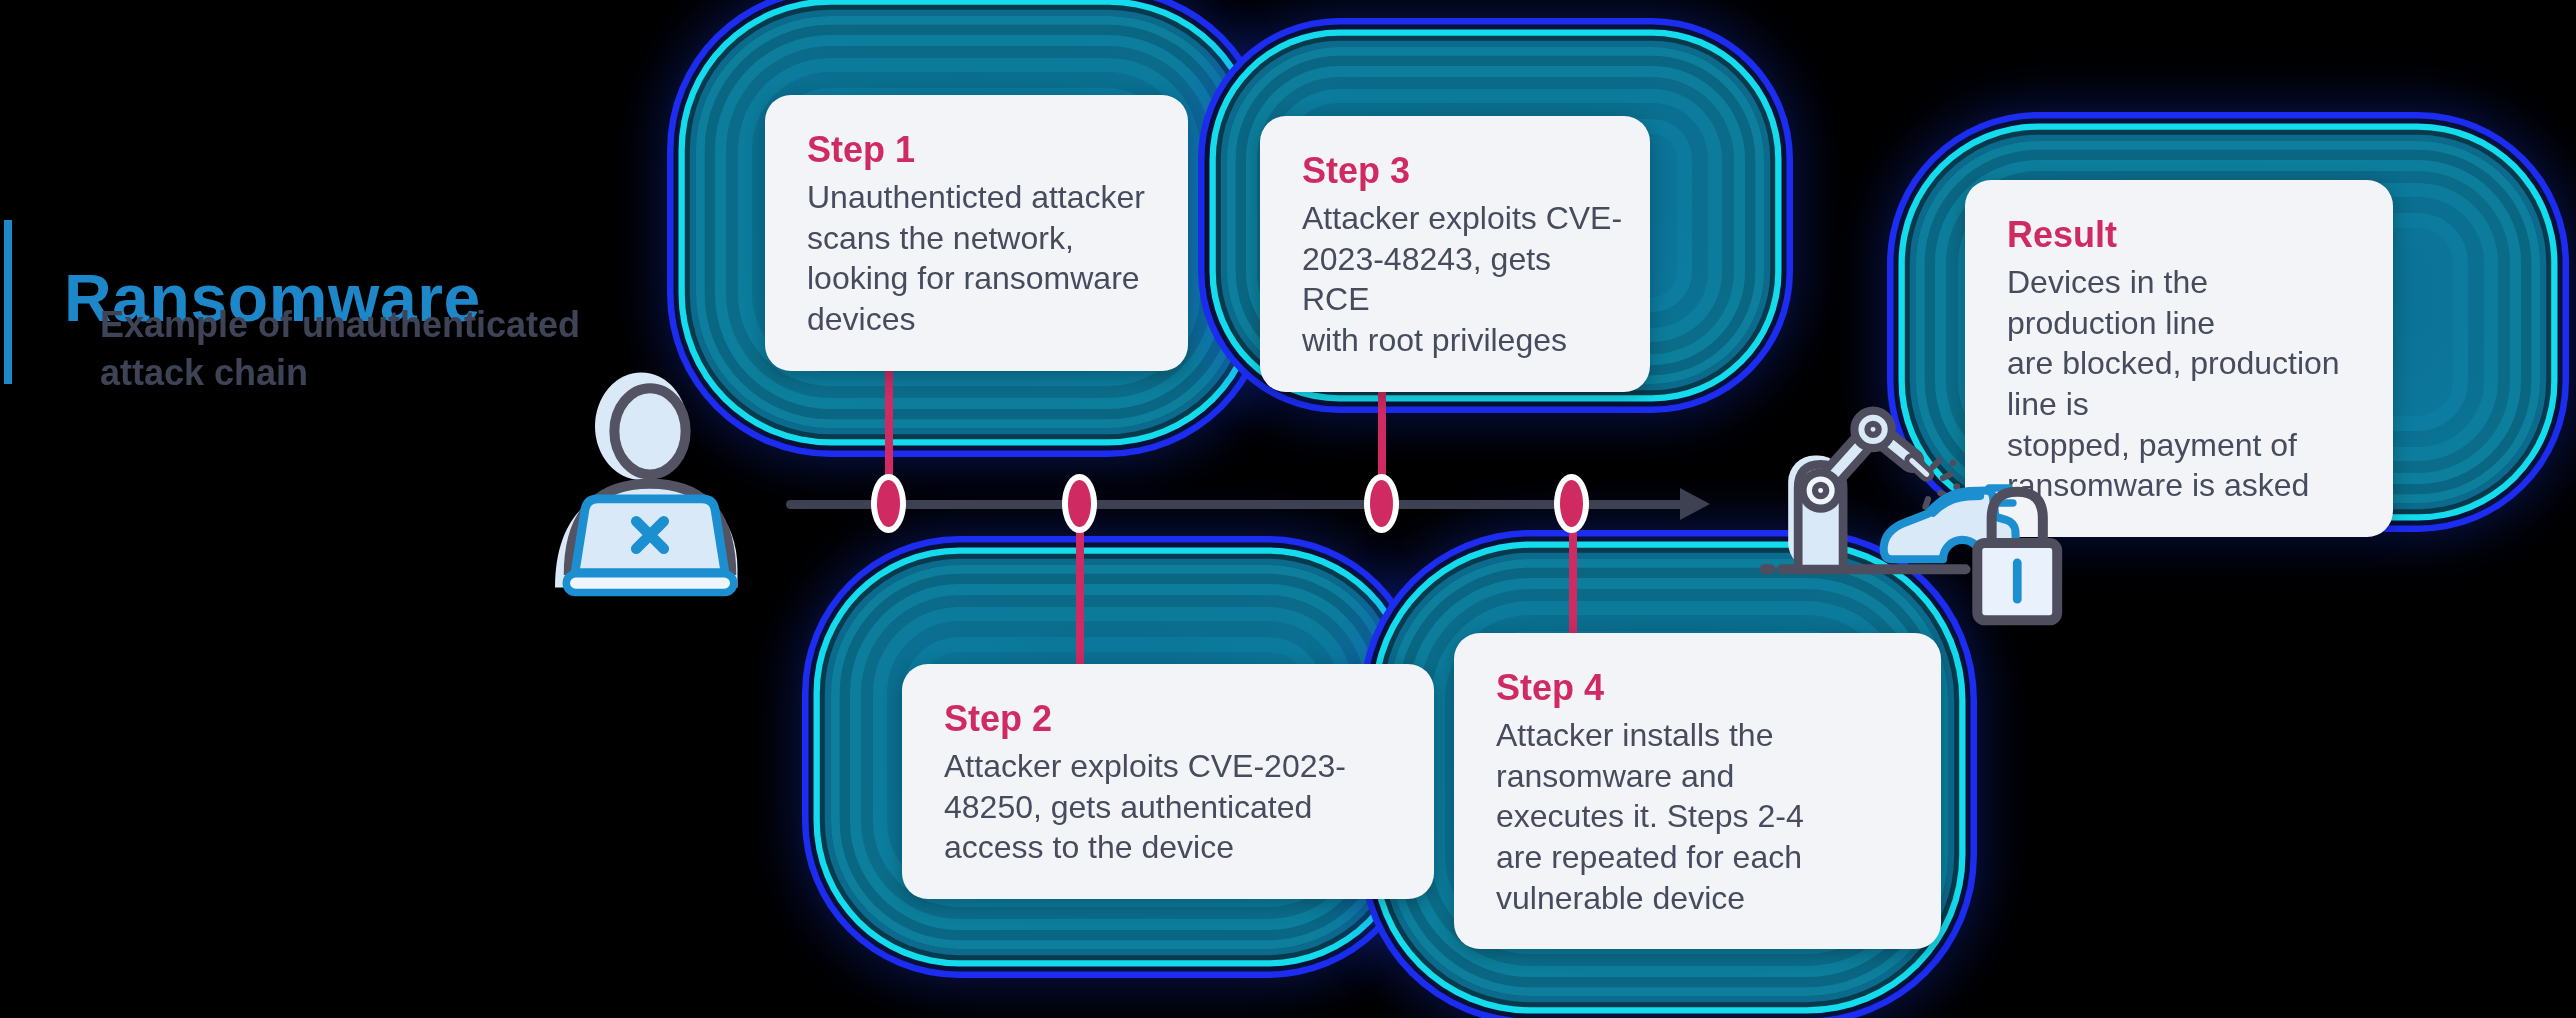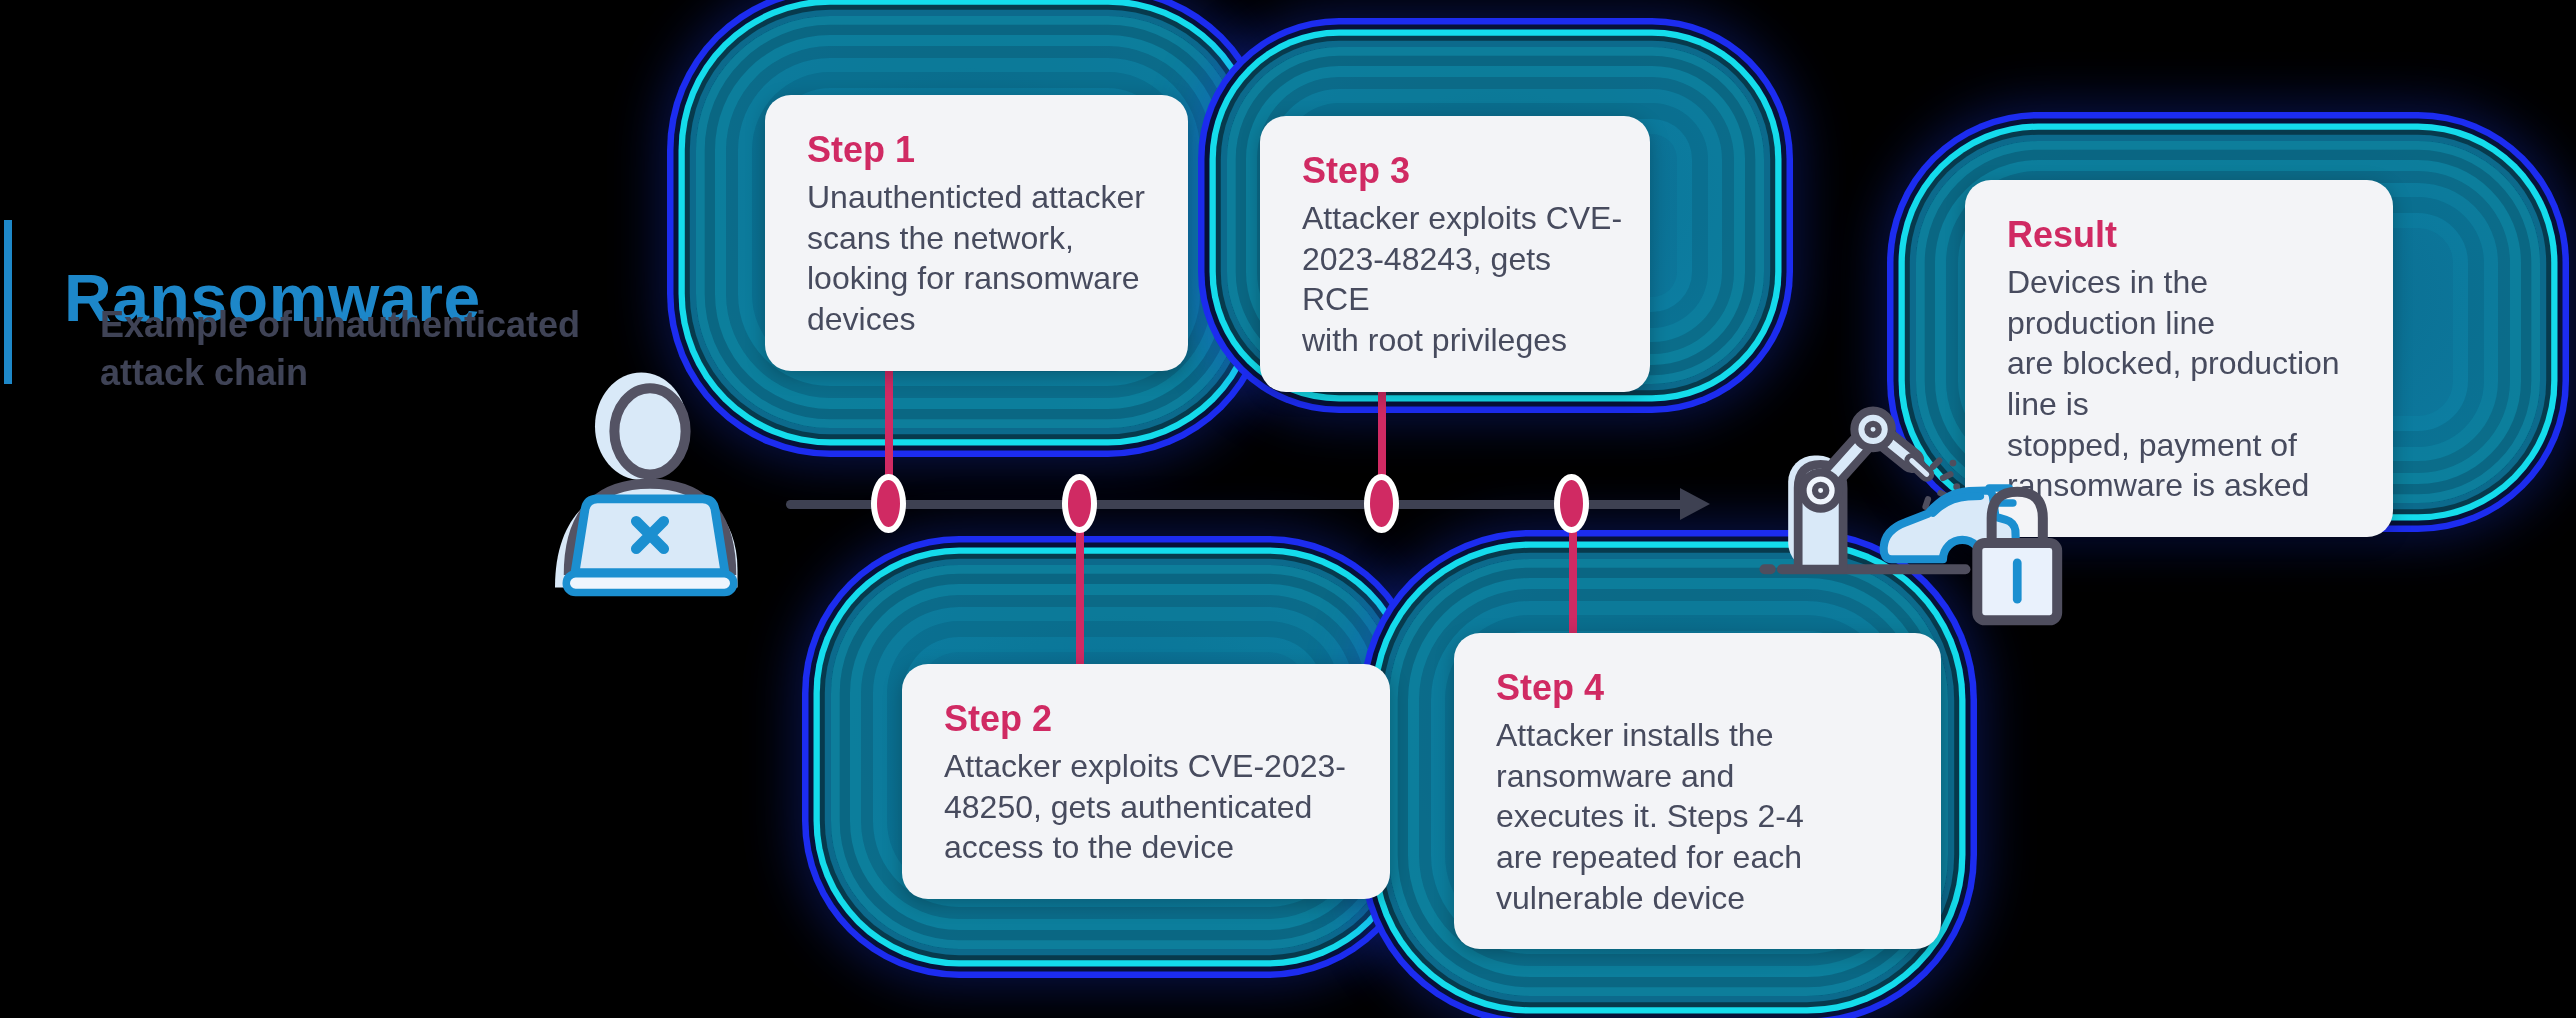--- a/index.html
+++ b/index.html
@@ -81,21 +81,21 @@
 scans the network,
 looking for ransomware
 devices</div>
   </div>
   <div class="card" style="left:1260px;top:116px;width:390px;">
     <div class="card-label">Step 3</div>
     <div class="card-body">Attacker exploits CVE-
 2023-48243,  gets RCE
 with root privileges</div>
   </div>
-  <div class="card" style="left:902px;top:664px;width:488px;">
+  <div class="card" style="left:902px;top:664px;width:532px;">
     <div class="card-label">Step 2</div>
     <div class="card-body">Attacker exploits CVE-2023-
 48250, gets authenticated
 access to the device</div>
   </div>
   <div class="card" style="left:1454px;top:633px;width:487px;">
     <div class="card-label">Step 4</div>
     <div class="card-body">Attacker installs the
 ransomware and
 executes it. Steps 2-4

